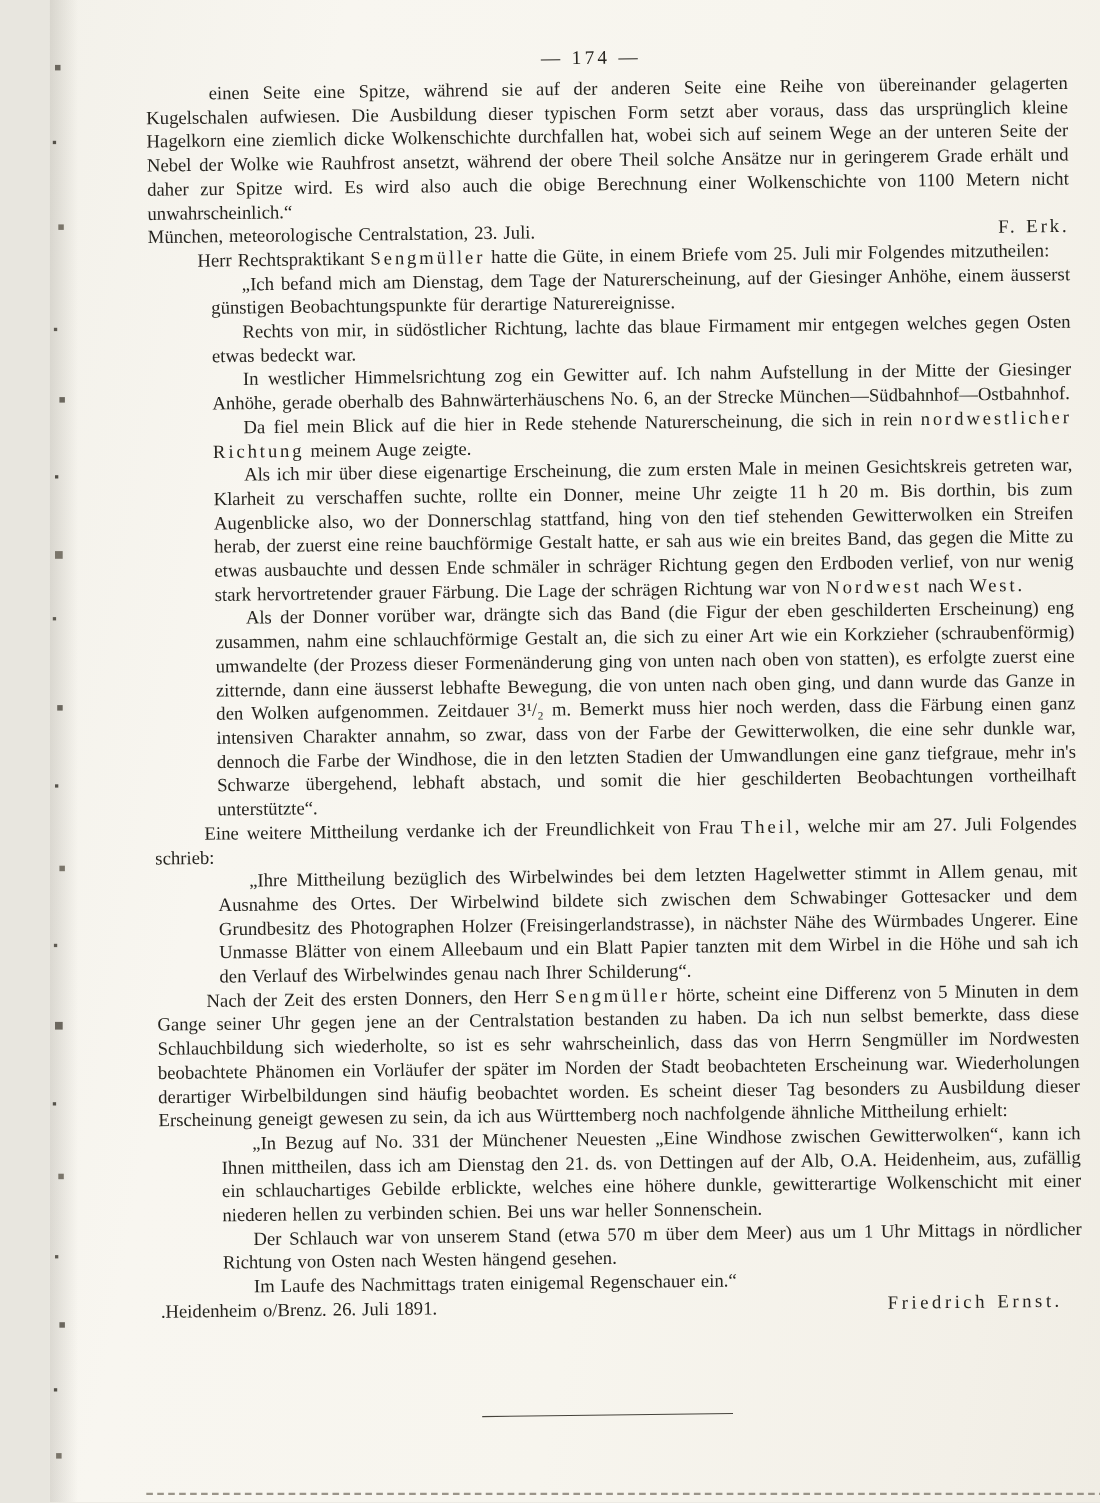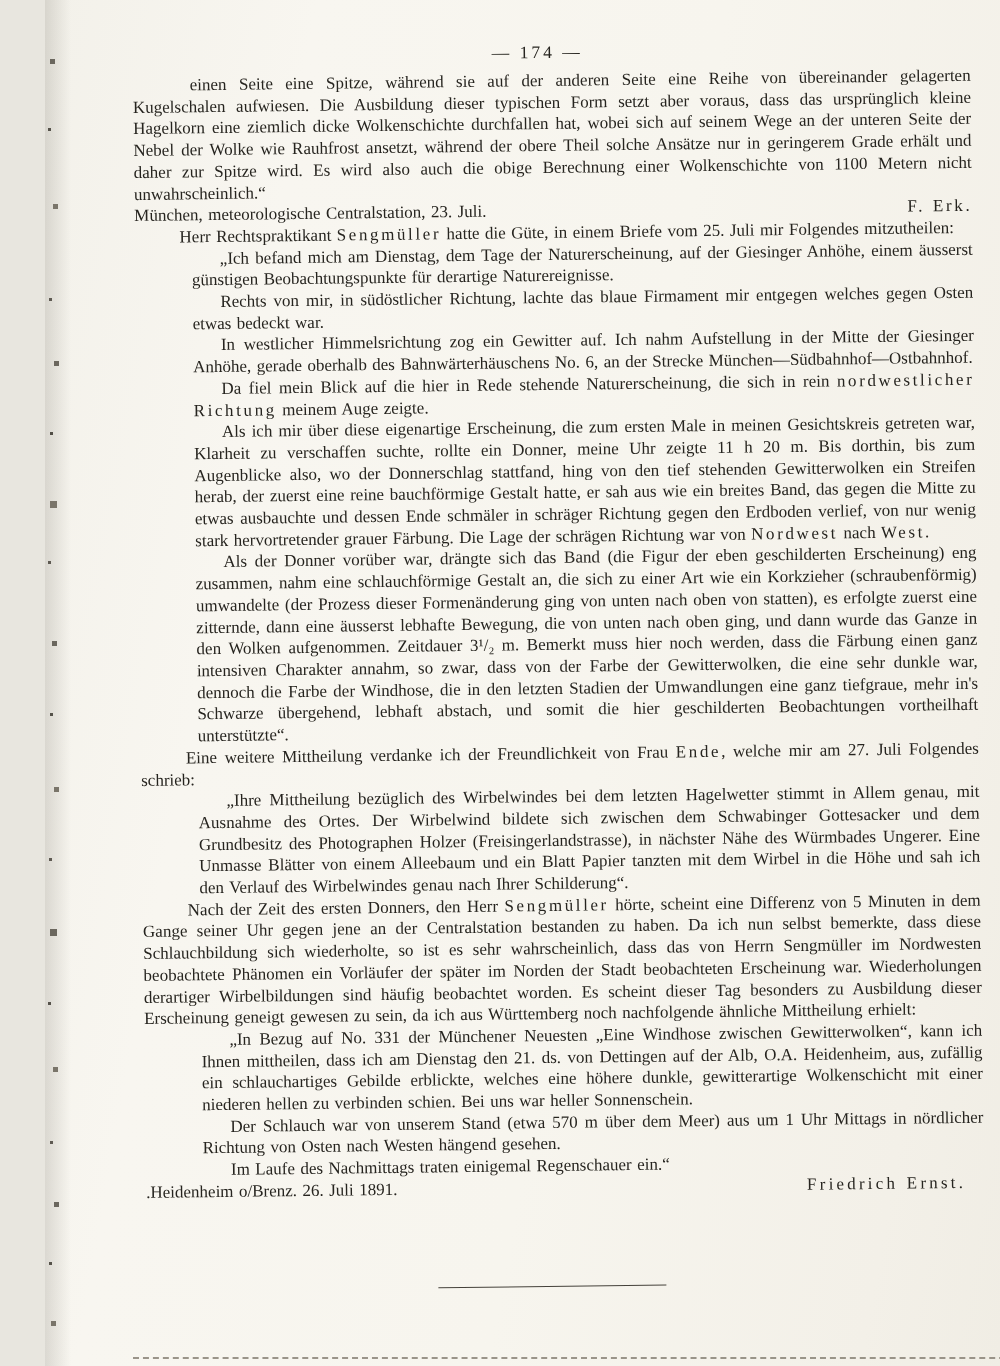--- a/index.html
+++ b/index.html
@@ -136,21 +136,21 @@
 
       <div class="quote">
         <p>„Ich befand mich am Dienstag, dem Tage der Naturerscheinung, auf der Giesinger Anhöhe, einem äusserst günstigen Beobachtungspunkte für derartige Naturereignisse.</p>
         <p>Rechts von mir, in südöstlicher Richtung, lachte das blaue Firmament mir entgegen welches gegen Osten etwas bedeckt war.</p>
         <p>In westlicher Himmelsrichtung zog ein Gewitter auf. Ich nahm Aufstellung in der Mitte der Giesinger Anhöhe, gerade oberhalb des Bahnwärterhäuschens No. 6, an der Strecke München—Südbahnhof—Ostbahnhof.</p>
         <p><span>Da fiel mein Blick auf die hier in Rede stehende Naturerscheinung, die sich in rein </span><span class="sp">nordwestlicher Richtung</span><span> meinem Auge zeigte.</span></p>
         <p><span>Als ich mir über diese eigenartige Erscheinung, die zum ersten Male in meinen Gesichtskreis getreten war, Klarheit zu verschaffen suchte, rollte ein Donner, meine Uhr zeigte 11 h 20 m. Bis dorthin, bis zum Augenblicke also, wo der Donnerschlag stattfand, hing von den tief stehenden Gewitterwolken ein Streifen herab, der zuerst eine reine bauchförmige Gestalt hatte, er sah aus wie ein breites Band, das gegen die Mitte zu etwas ausbauchte und dessen Ende schmäler in schräger Richtung gegen den Erdboden verlief, von nur wenig stark hervortretender grauer Färbung. Die Lage der schrägen Richtung war von </span><span class="sp">Nordwest</span><span> nach </span><span class="sp">West</span><span>.</span></p>
         <p>Als der Donner vorüber war, drängte sich das Band (die Figur der eben geschilderten Erscheinung) eng zusammen, nahm eine schlauchförmige Gestalt an, die sich zu einer Art wie ein Korkzieher (schraubenförmig) umwandelte (der Prozess dieser Formenänderung ging von unten nach oben von statten), es erfolgte zuerst eine zitternde, dann eine äusserst lebhafte Bewegung, die von unten nach oben ging, und dann wurde das Ganze in den Wolken aufgenommen. Zeitdauer 3¹/₂ m. Bemerkt muss hier noch werden, dass die Färbung einen ganz intensiven Charakter annahm, so zwar, dass von der Farbe der Gewitterwolken, die eine sehr dunkle war, dennoch die Farbe der Windhose, die in den letzten Stadien der Umwandlungen eine ganz tiefgraue, mehr in's Schwarze übergehend, lebhaft abstach, und somit die hier geschilderten Beobachtungen vortheilhaft unterstützte“.</p>
       </div>
 
-      <p class="ind"><span>Eine weitere Mittheilung verdanke ich der Freundlichkeit von Frau </span><span class="sp">Ende</span><span>, welche mir am 27. Juli Folgendes schrieb:</span></p>
+      <p class="ind"><span>Eine weitere Mittheilung verdanke ich der Freundlichkeit von Frau </span><span class="sp">Theil</span><span>, welche mir am 27. Juli Folgendes schrieb:</span></p>
 
       <div class="quote">
         <p>„Ihre Mittheilung bezüglich des Wirbelwindes bei dem letzten Hagelwetter stimmt in Allem genau, mit Ausnahme des Ortes. Der Wirbelwind bildete sich zwischen dem Schwabinger Gottesacker und dem Grundbesitz des Photographen Holzer (Freisingerlandstrasse), in nächster Nähe des Würmbades Ungerer. Eine Unmasse Blätter von einem Alleebaum und ein Blatt Papier tanzten mit dem Wirbel in die Höhe und sah ich den Verlauf des Wirbelwindes genau nach Ihrer Schilderung“.</p>
       </div>
 
       <p class="ind"><span>Nach der Zeit des ersten Donners, den Herr </span><span class="sp">Sengmüller</span><span> hörte, scheint eine Differenz von 5 Minuten in dem Gange seiner Uhr gegen jene an der Centralstation bestanden zu haben. Da ich nun selbst bemerkte, dass diese Schlauchbildung sich wiederholte, so ist es sehr wahrscheinlich, dass das von Herrn Sengmüller im Nordwesten beobachtete Phänomen ein Vorläufer der später im Norden der Stadt beobachteten Erscheinung war. Wiederholungen derartiger Wirbelbildungen sind häufig beobachtet worden. Es scheint dieser Tag besonders zu Ausbildung dieser Erscheinung geneigt gewesen zu sein, da ich aus Württemberg noch nachfolgende ähnliche Mittheilung erhielt:</span></p>
 
       <div class="quote">
         <p>„In Bezug auf No. 331 der Münchener Neuesten „Eine Windhose zwischen Gewitterwolken“, kann ich Ihnen mittheilen, dass ich am Dienstag den 21. ds. von Dettingen auf der Alb, O.A. Heidenheim, aus, zufällig ein schlauchartiges Gebilde erblickte, welches eine höhere dunkle, gewitterartige Wolkenschicht mit einer niederen hellen zu verbinden schien. Bei uns war heller Sonnenschein.</p>
         <p>Der Schlauch war von unserem Stand (etwa 570 m über dem Meer) aus um 1 Uhr Mittags in nördlicher Richtung von Osten nach Westen hängend gesehen.</p>

